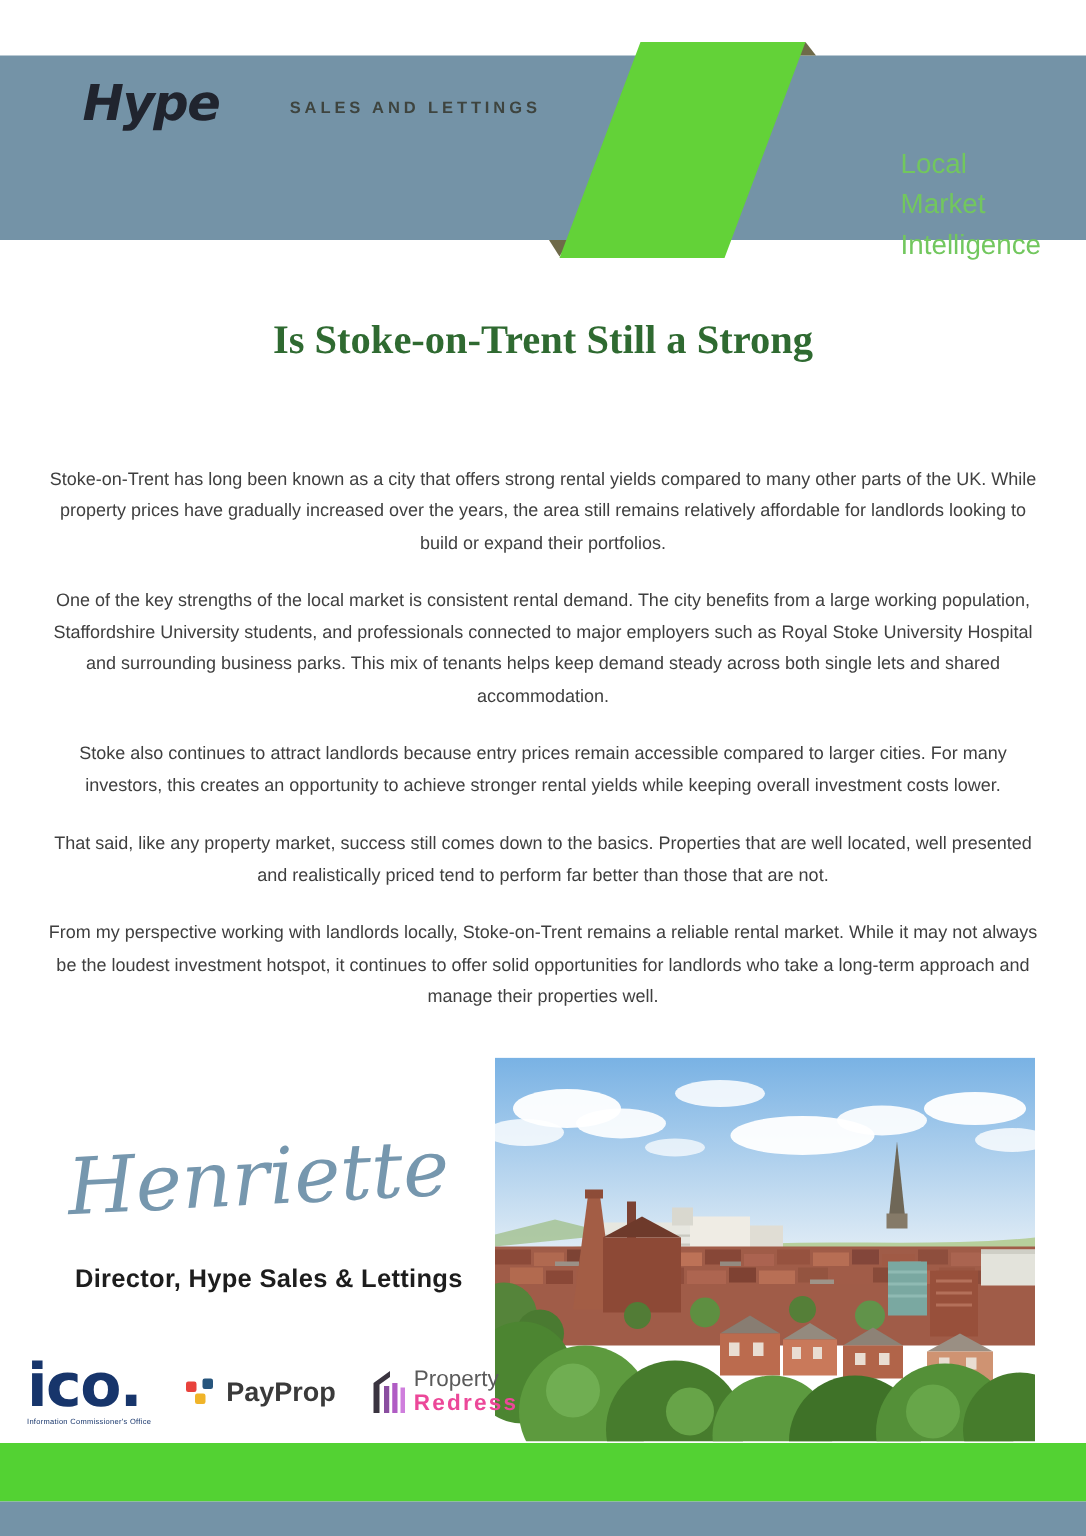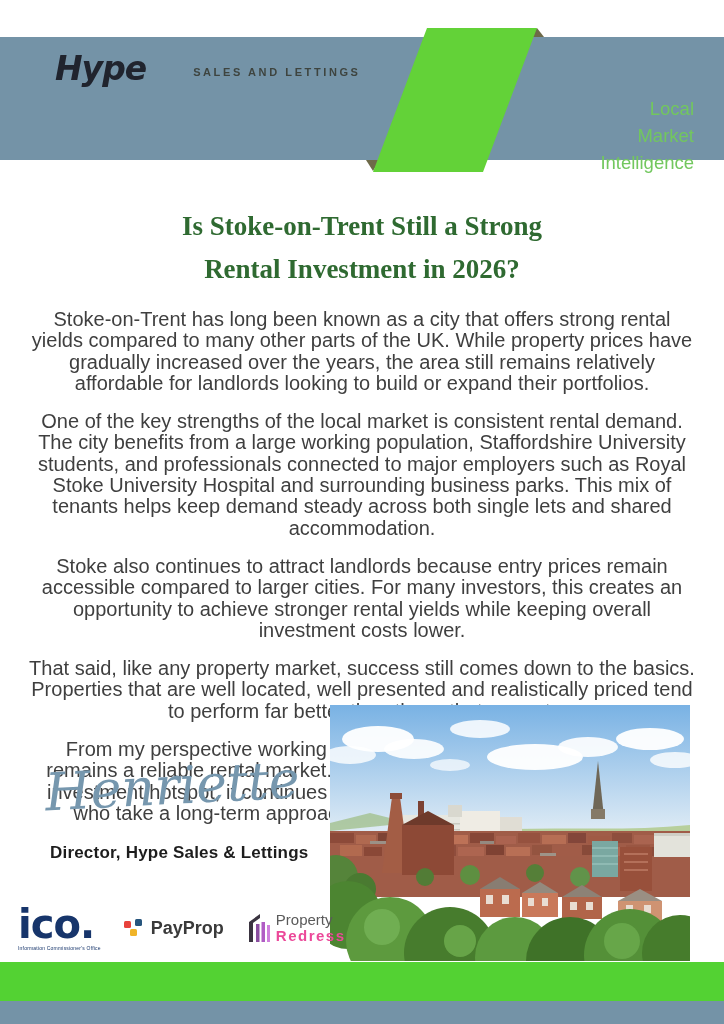--- a/index.html
+++ b/index.html
@@ -21,32 +21,32 @@
   .brand-word {
     font-family:"DejaVu Sans", sans-serif; font-weight:bold; font-style:italic;
     font-size:33px; color:#20242e; letter-spacing:-1px; margin-top:-4px;
   }
   .brand-sub {
     font-size:11px; font-weight:bold; color:#3e443f; letter-spacing:2.6px;
     margin-top:4px; white-space:nowrap;padding-left:47px;
   }
   .ribbon-svg { position:absolute; left:355px; top:24px; }
   .tagline {
-    position:absolute; right:30px; top:58px; text-align:right;
+    position:absolute; right:30px; top:58px; text-align:left;
     color:#72c75e; font-size:18.5px; line-height:27px; font-weight:400;
   }
   
   .title-block {
     position:absolute; left:0; top:205px; width:724px; text-align:center;
     font-family:"Liberation Serif", serif; font-weight:bold;
     font-size:27px; line-height:43px; color:#2f6a31;
   }
   .body-copy {
     position:absolute; left:28px; top:309px; width:668px; text-align:center;
-    color:#3f3f3f; font-size:20px; line-height:21.3px;
+    color:#3f3f3f; font-size:12px; line-height:21.3px;
   }
   .body-copy p { margin-bottom:17px; }
   
   .photo {
     position:absolute; left:330px; top:705px; width:360px; height:256px;
     overflow:hidden;
   }
   
   .signature {
     position:absolute; left:45px; top:756px; width:250px;
@@ -99,21 +99,20 @@
 </div>
 
 <svg class="ribbon-svg" width="200" height="152" viewBox="0 0 200 152">
   <polygon points="182,4 189,13 175,13" fill="#6e6a49"></polygon>
   <polygon points="18,147 11,136 25,136" fill="#6e6a49"></polygon>
   <polygon points="72,4 182,4 128,148 18,148" fill="#63d238"></polygon>
 </svg>
 
 <div class="title-block">
   <div>Is Stoke-on-Trent Still a Strong</div>
-  <div>Rental Investment in 2026?</div>
 </div>
 
 <div class="body-copy">
   <p>Stoke-on-Trent has long been known as a city that offers strong rental yields compared to many other parts of the UK. While property prices have gradually increased over the years, the area still remains relatively affordable for landlords looking to build or expand their portfolios.</p>
   <p>One of the key strengths of the local market is consistent rental demand. The city benefits from a large working population, Staffordshire University students, and professionals connected to major employers such as Royal Stoke University Hospital and surrounding business parks. This mix of tenants helps keep demand steady across both single lets and shared accommodation.</p>
   <p>Stoke also continues to attract landlords because entry prices remain accessible compared to larger cities. For many investors, this creates an opportunity to achieve stronger rental yields while keeping overall investment costs lower.</p>
   <p>That said, like any property market, success still comes down to the basics. Properties that are well located, well presented and realistically priced tend to perform far better than those that are not.</p>
   <p>From my perspective working with landlords locally, Stoke-on-Trent remains a reliable rental market. While it may not always be the loudest investment hotspot, it continues to offer solid opportunities for landlords who take a long-term approach and manage their properties well.</p>
 </div>
 

